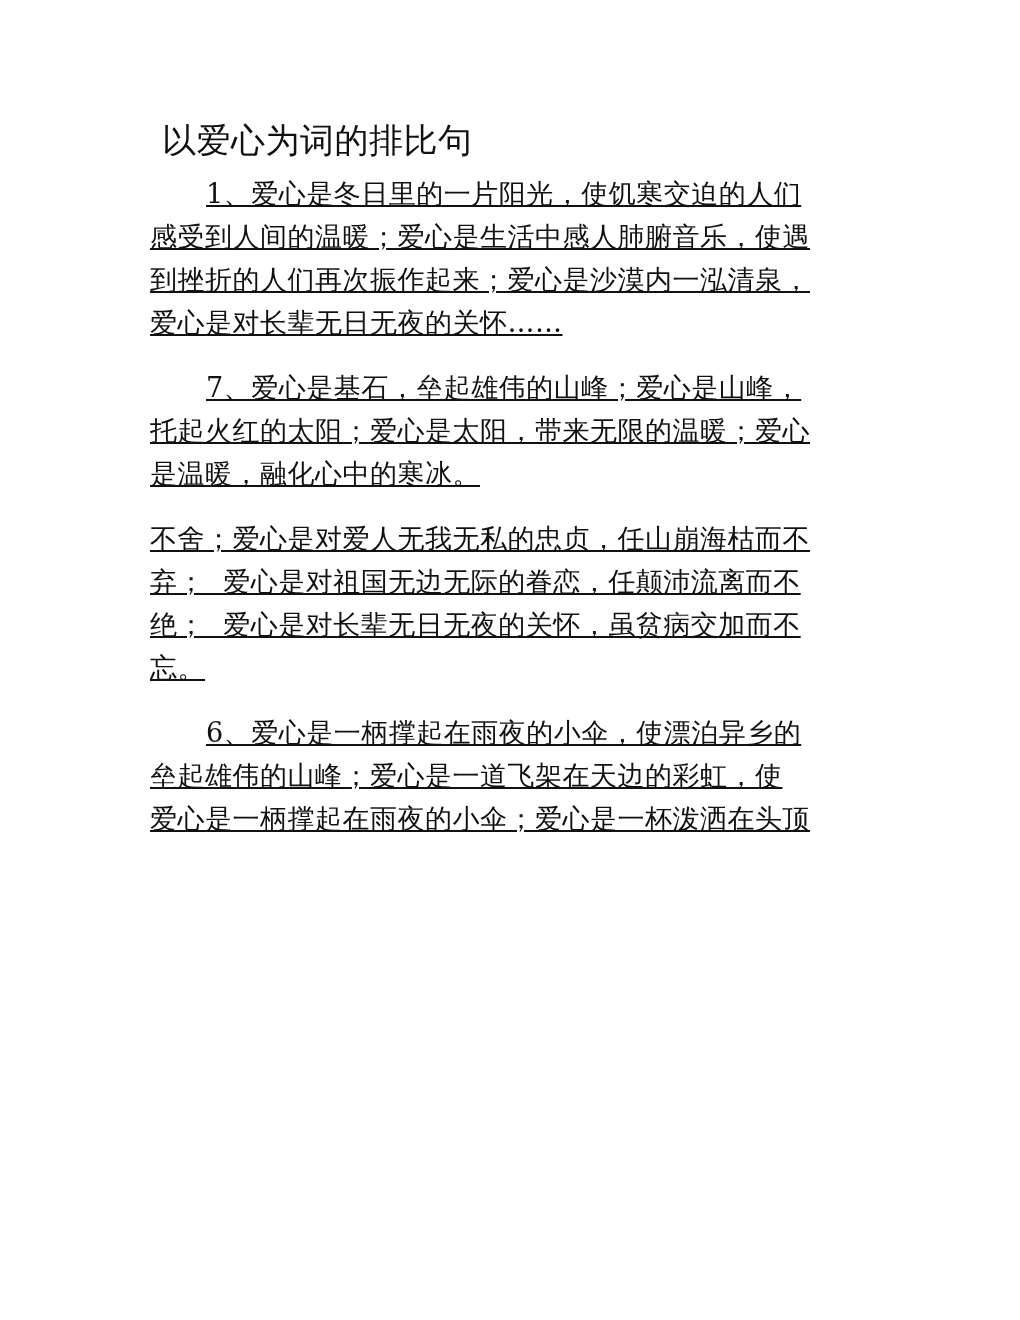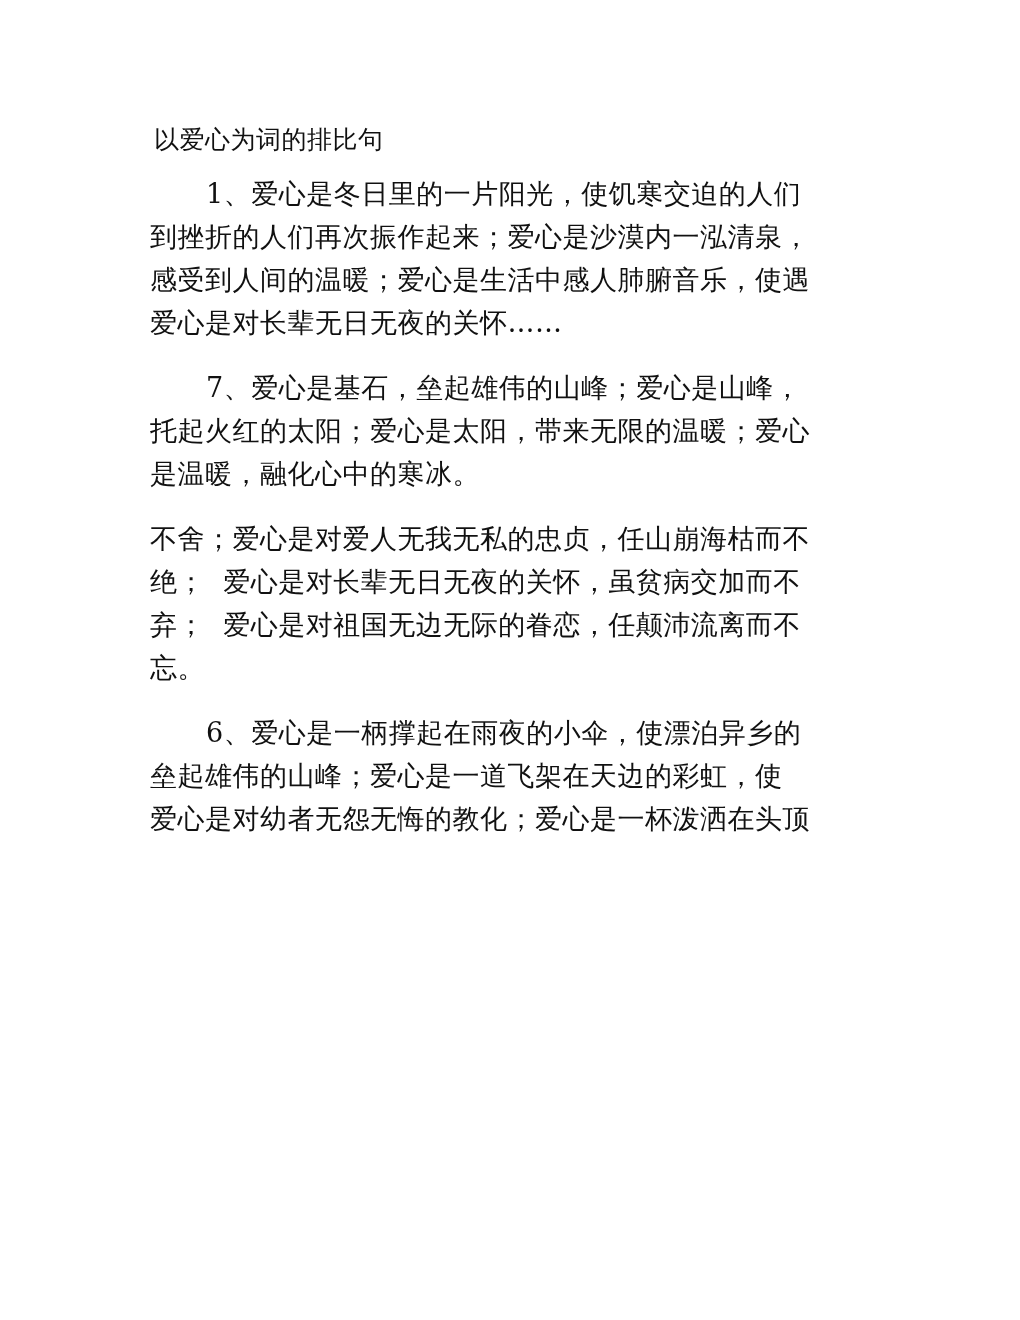--- a/index.html
+++ b/index.html
@@ -1,52 +1,52 @@
 <!DOCTYPE html>
 <html><head>
 <meta charset="utf-8">
 <style>
   html, body { margin: 0; padding: 0; background: #ffffff; }
   body { width: 1020px; height: 1320px; position: relative; overflow: hidden;
          font-family: "DejaVu Serif", "Liberation Serif", serif; color: #111; }
   .page { position: absolute; left: 150px; top: 118px; width: 740px; }
-  .title { font-size: 25px; line-height: 44px; margin: 0 0 10px 4px; letter-spacing: 0.5px; }
+  .title { font-size: 34px; line-height: 44px; margin: 0 0 10px 12px; letter-spacing: 0.5px; }
   .para { font-size: 27px; line-height: 43px; margin: 0 0 22px 0; letter-spacing: 0.5px;
-          text-indent: 56px; width: 740px; text-align: justify; }
+          text-indent: 56px; width: 740px; text-align: justify; text-decoration: underline; }
   .line { display: block; white-space: nowrap; text-indent: 0; }
   .line.first { padding-left: 56px; }
 </style>
 </head>
 <body>
 
 <div class="page">
   <div class="title">以爱心为词的排比句</div>
 
   <div class="para" style="text-indent:0">
     <span class="line first">1、爱心是冬日里的一片阳光，使饥寒交迫的人们</span>
+    <span class="line">感受到人间的温暖；爱心是生活中感人肺腑音乐，使遇</span>
     <span class="line">到挫折的人们再次振作起来；爱心是沙漠内一泓清泉，</span>
-    <span class="line">感受到人间的温暖；爱心是生活中感人肺腑音乐，使遇</span>
     <span class="line">爱心是对长辈无日无夜的关怀……</span>
   </div>
 
   <div class="para" style="text-indent:0">
     <span class="line first">7、爱心是基石，垒起雄伟的山峰；爱心是山峰，</span>
     <span class="line">托起火红的太阳；爱心是太阳，带来无限的温暖；爱心</span>
     <span class="line">是温暖，融化心中的寒冰。</span>
   </div>
 
 
   <div class="para" style="text-indent:0">
     <span class="line">不舍；爱心是对爱人无我无私的忠贞，任山崩海枯而不</span>
+    <span class="line" style="white-space:pre">弃；  爱心是对祖国无边无际的眷恋，任颠沛流离而不</span>
     <span class="line" style="white-space:pre">绝；  爱心是对长辈无日无夜的关怀，虽贫病交加而不</span>
-    <span class="line" style="white-space:pre">弃；  爱心是对祖国无边无际的眷恋，任颠沛流离而不</span>
     <span class="line">忘。</span>
   </div>
 
   <div class="para" style="text-indent:0">
   </div>
 
   <div class="para" style="text-indent:0">
     <span class="line first">6、爱心是一柄撑起在雨夜的小伞，使漂泊异乡的</span>
     <span class="line">垒起雄伟的山峰；爱心是一道飞架在天边的彩虹，使</span>
-    <span class="line">爱心是对幼者无怨无悔的教化；爱心是一杯泼洒在头顶</span>
+    <span class="line">爱心是一柄撑起在雨夜的小伞；爱心是一杯泼洒在头顶</span>
   </div>
 </div>
 
 </body></html>

